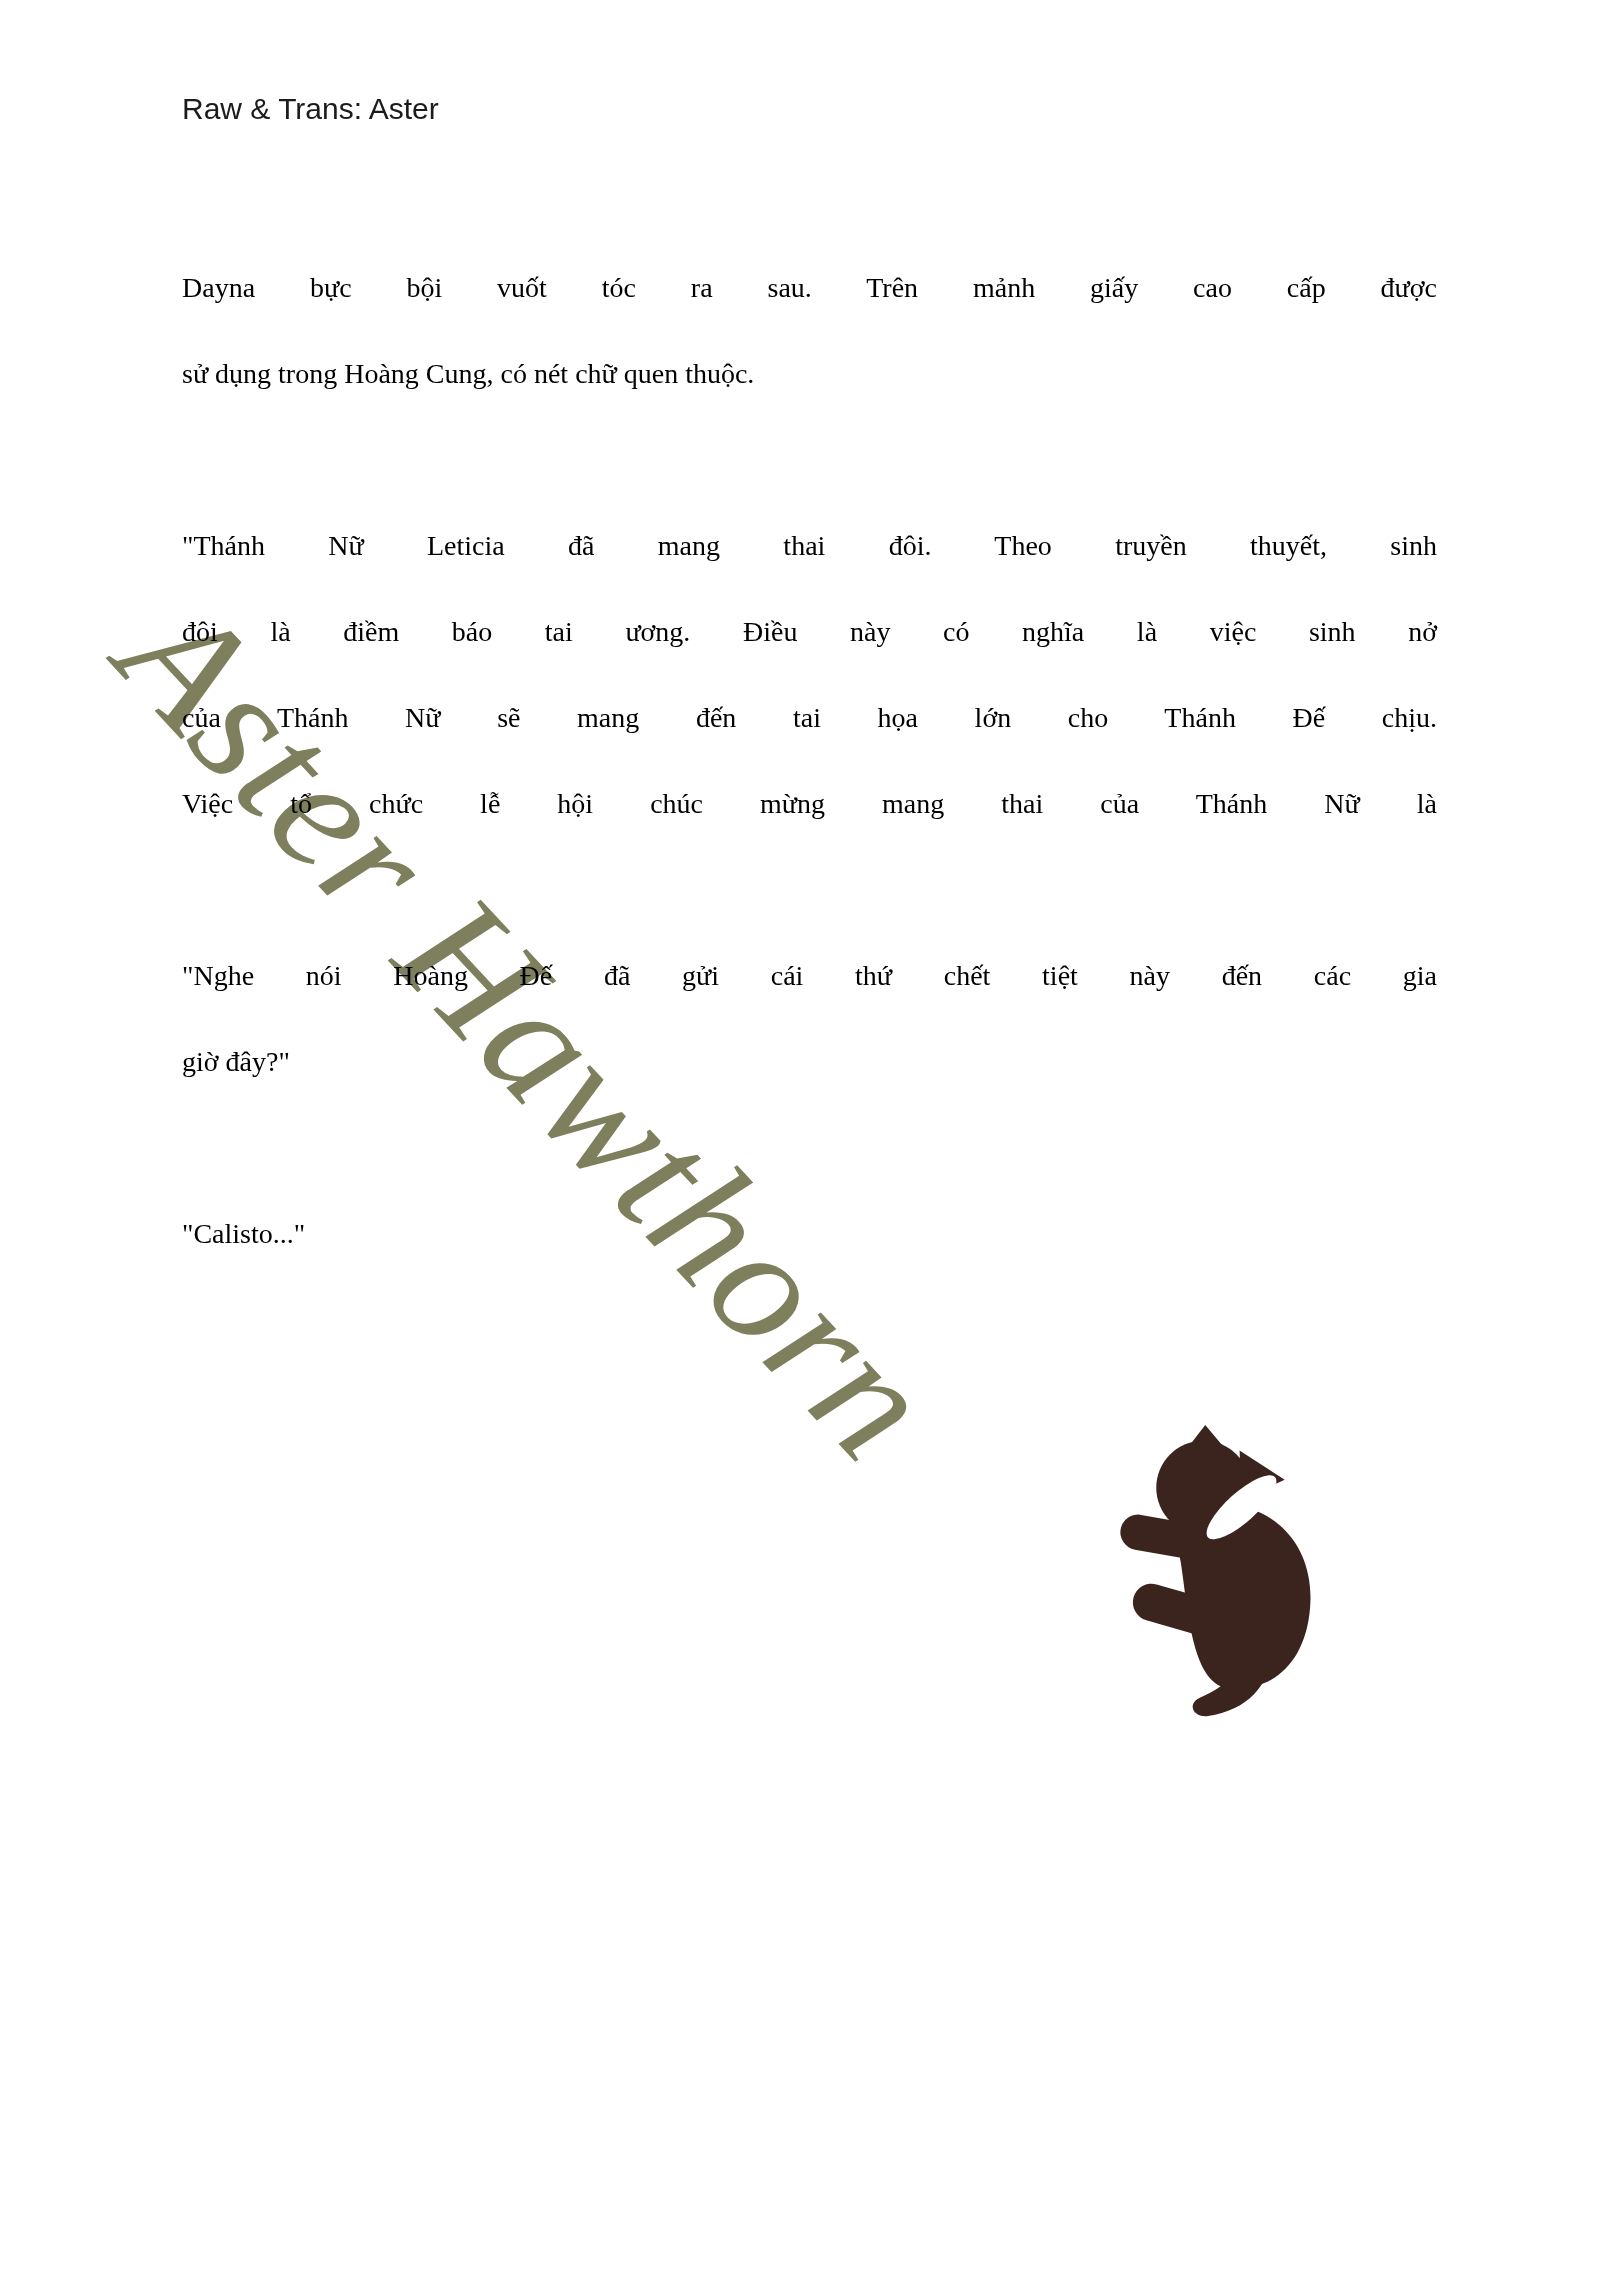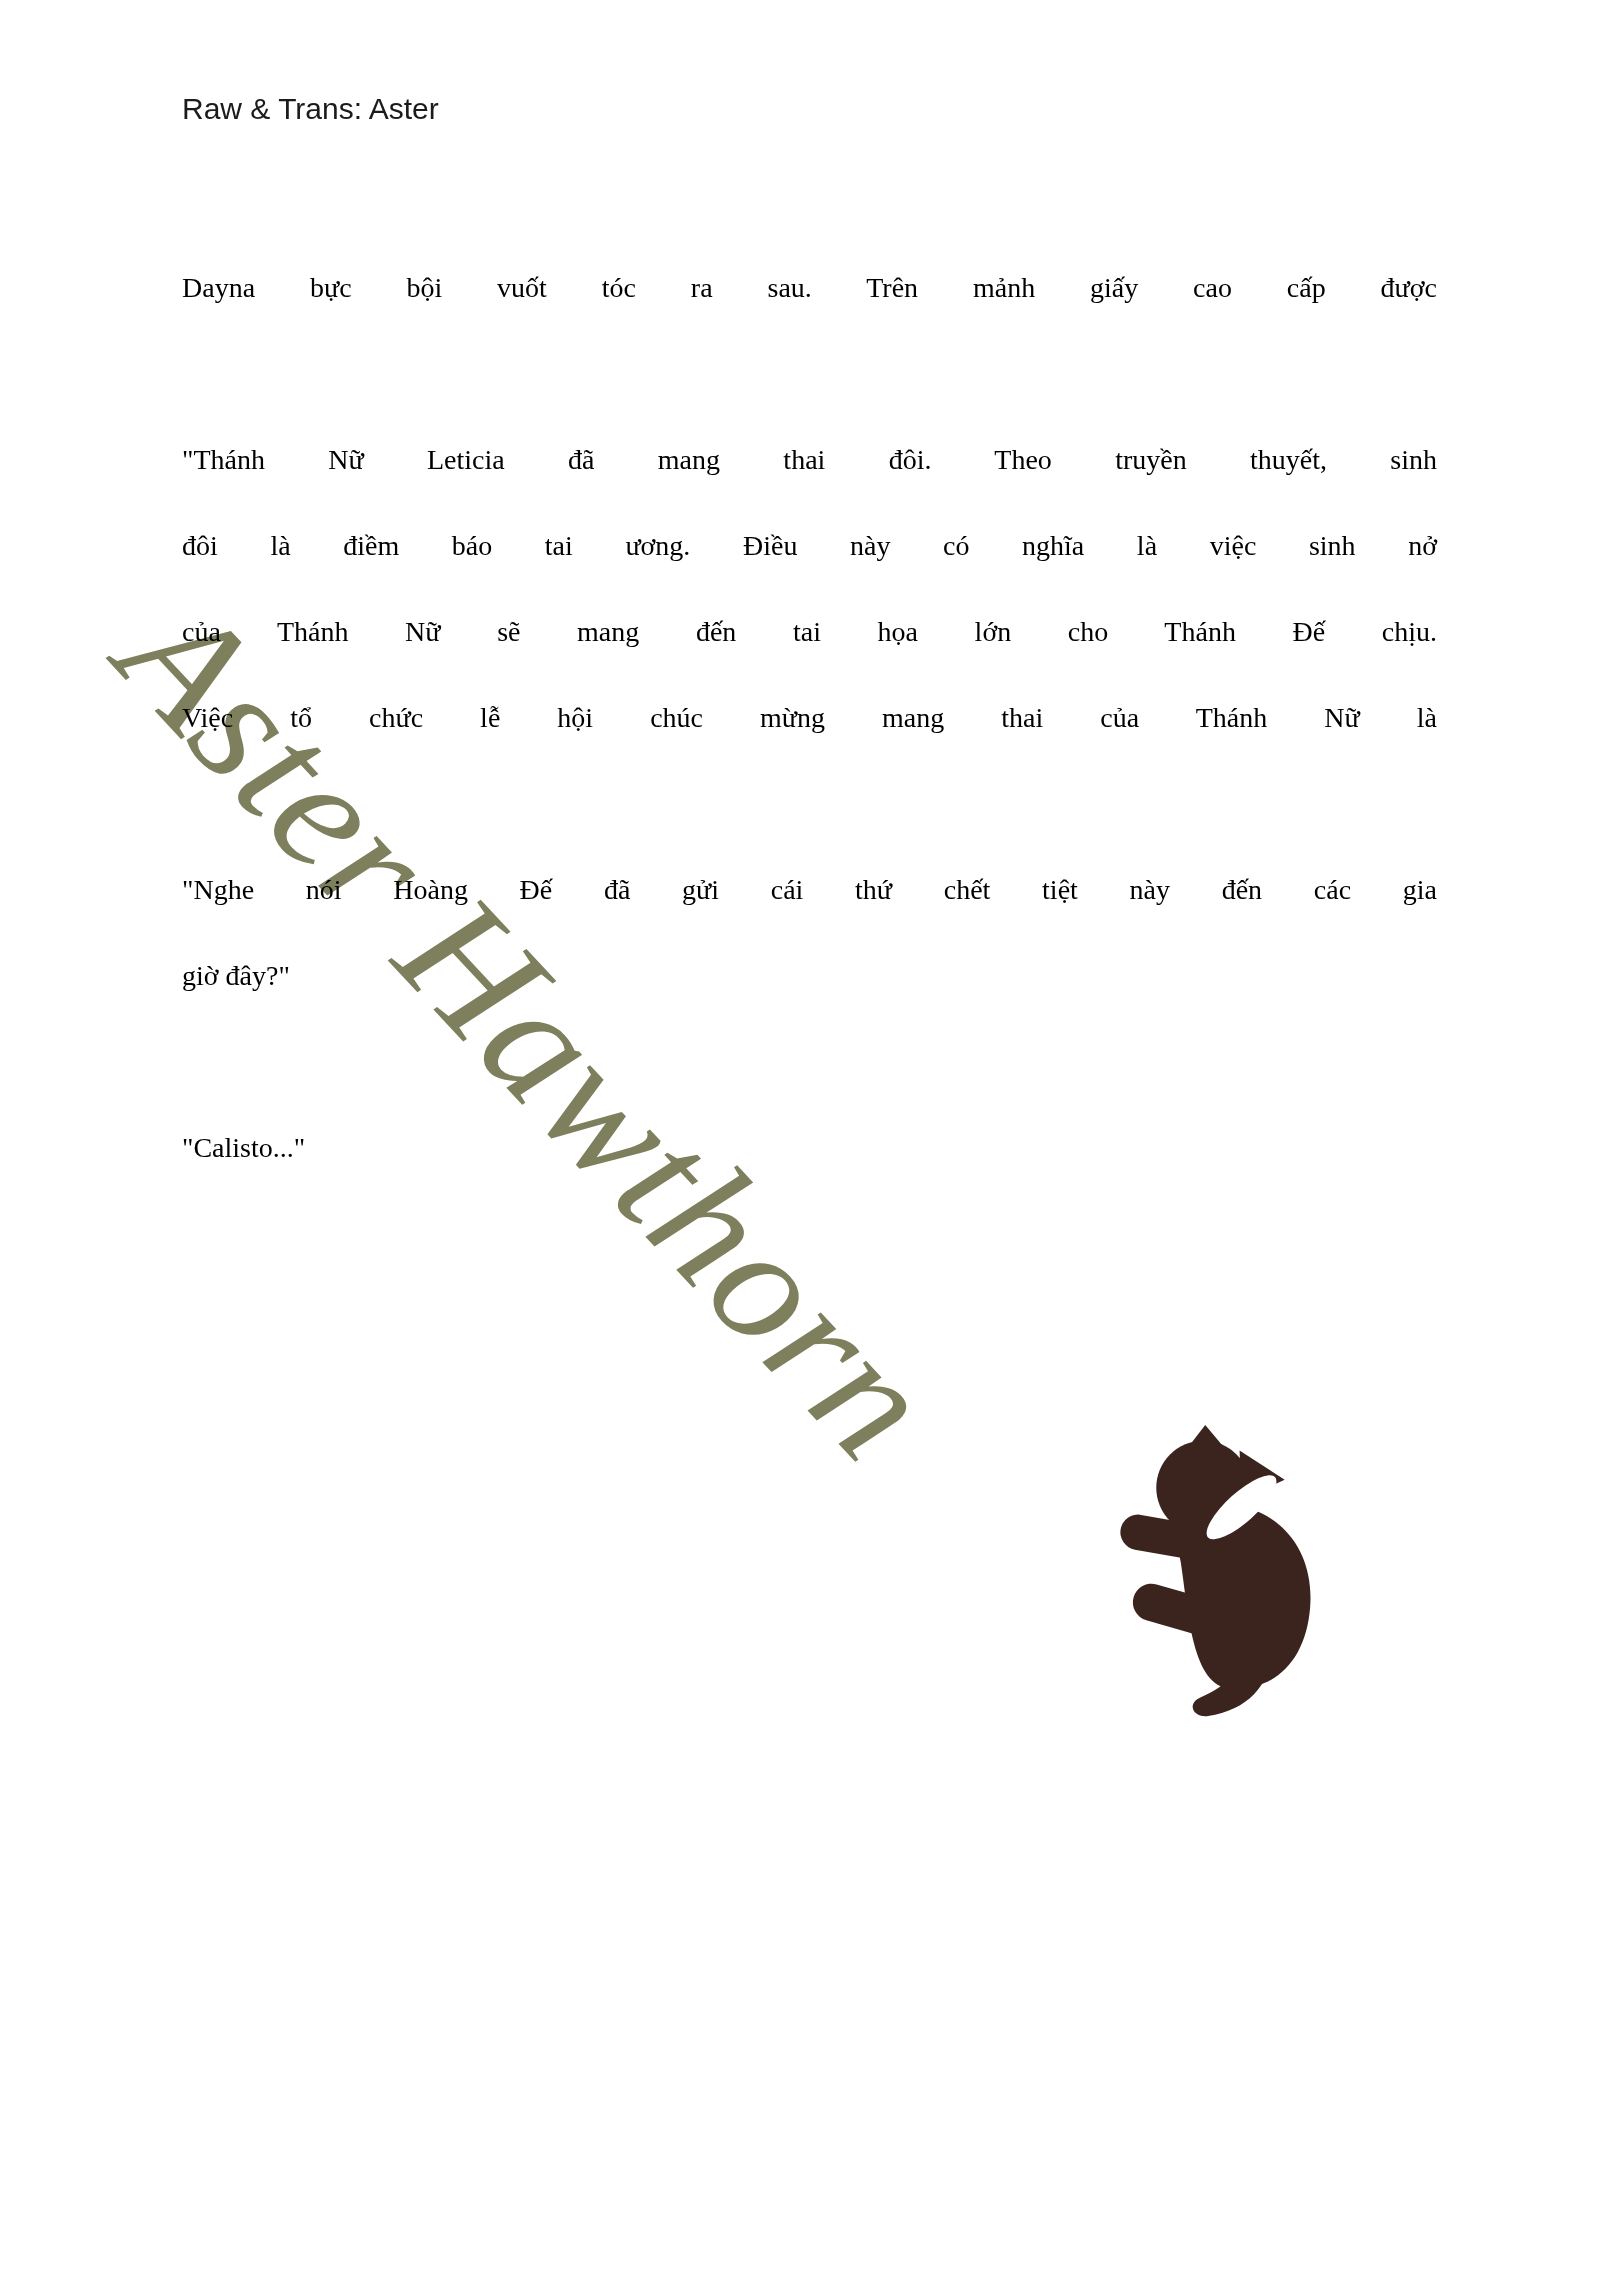--- a/index.html
+++ b/index.html
@@ -80,20 +80,21 @@
 
     <rect x="0" y="98" width="88" height="36" rx="18" transform="rotate(10 44 116)"></rect>
 
     <rect x="12" y="172" width="96" height="38" rx="19" transform="rotate(16 60 191)"></rect>
   </svg>
 
   <div class="body-text">
 
     <div class="para">
       <div class="line j">Dayna bực bội vuốt tóc ra sau. Trên mảnh giấy cao cấp được</div>
+      <div class="line">sử dụng trong Hoàng Cung, có nét chữ quen thuộc.</div>
     </div>
 
     <div class="para">
       <div class="line j">"Thánh Nữ Leticia đã mang thai đôi. Theo truyền thuyết, sinh</div>
       <div class="line j">đôi là điềm báo tai ương. Điều này có nghĩa là việc sinh nở</div>
       <div class="line j">của Thánh Nữ sẽ mang đến tai họa lớn cho Thánh Đế chịu.</div>
       <div class="line j">Việc tổ chức lễ hội chúc mừng mang thai của Thánh Nữ là</div>
     </div>
 
 

